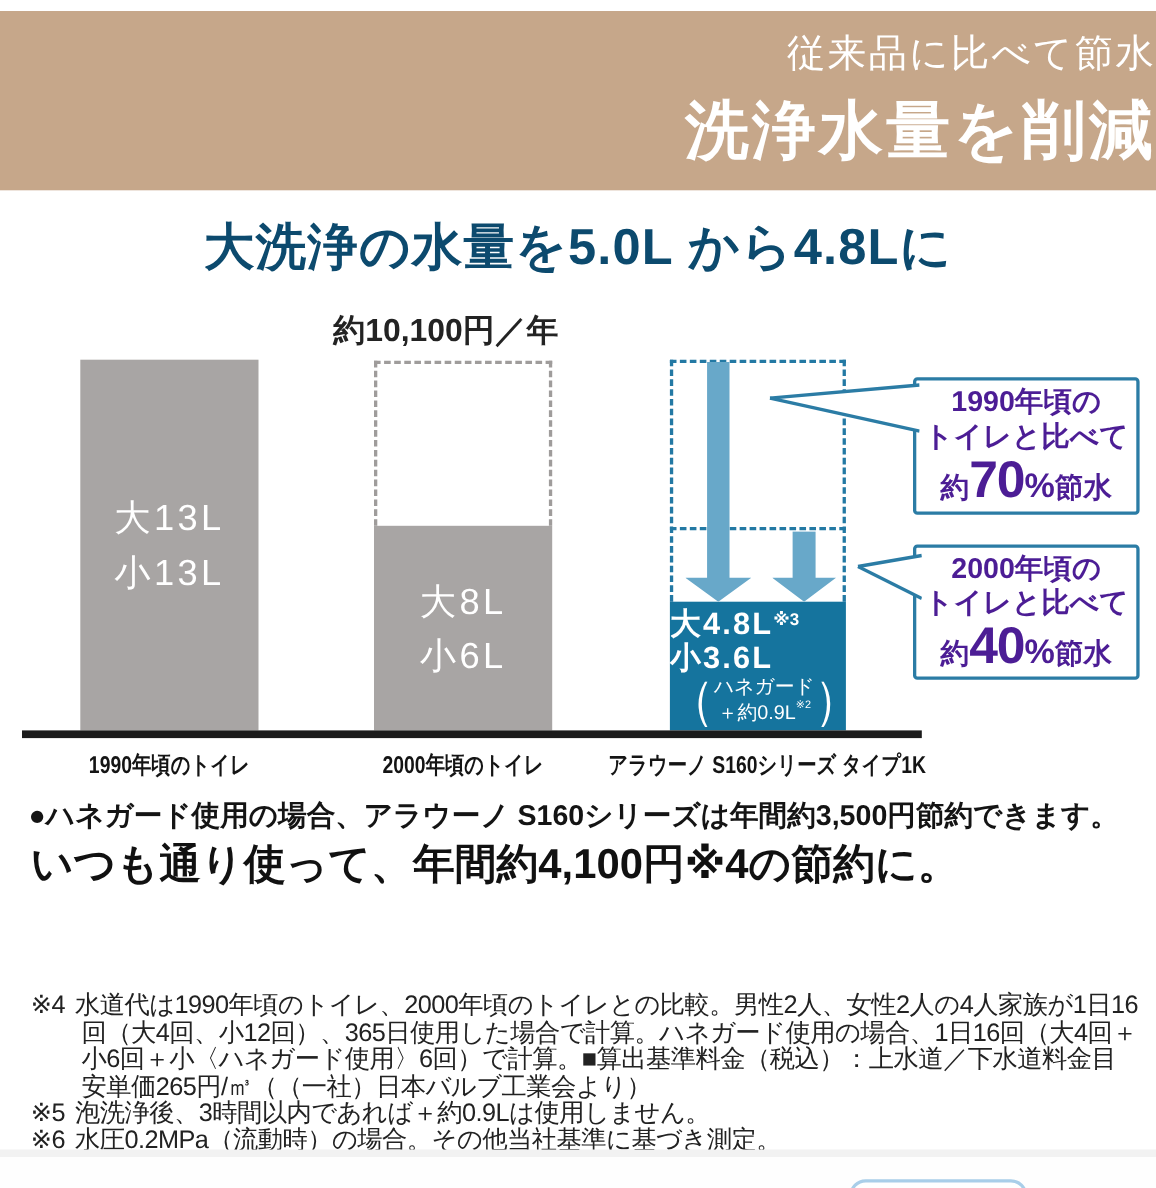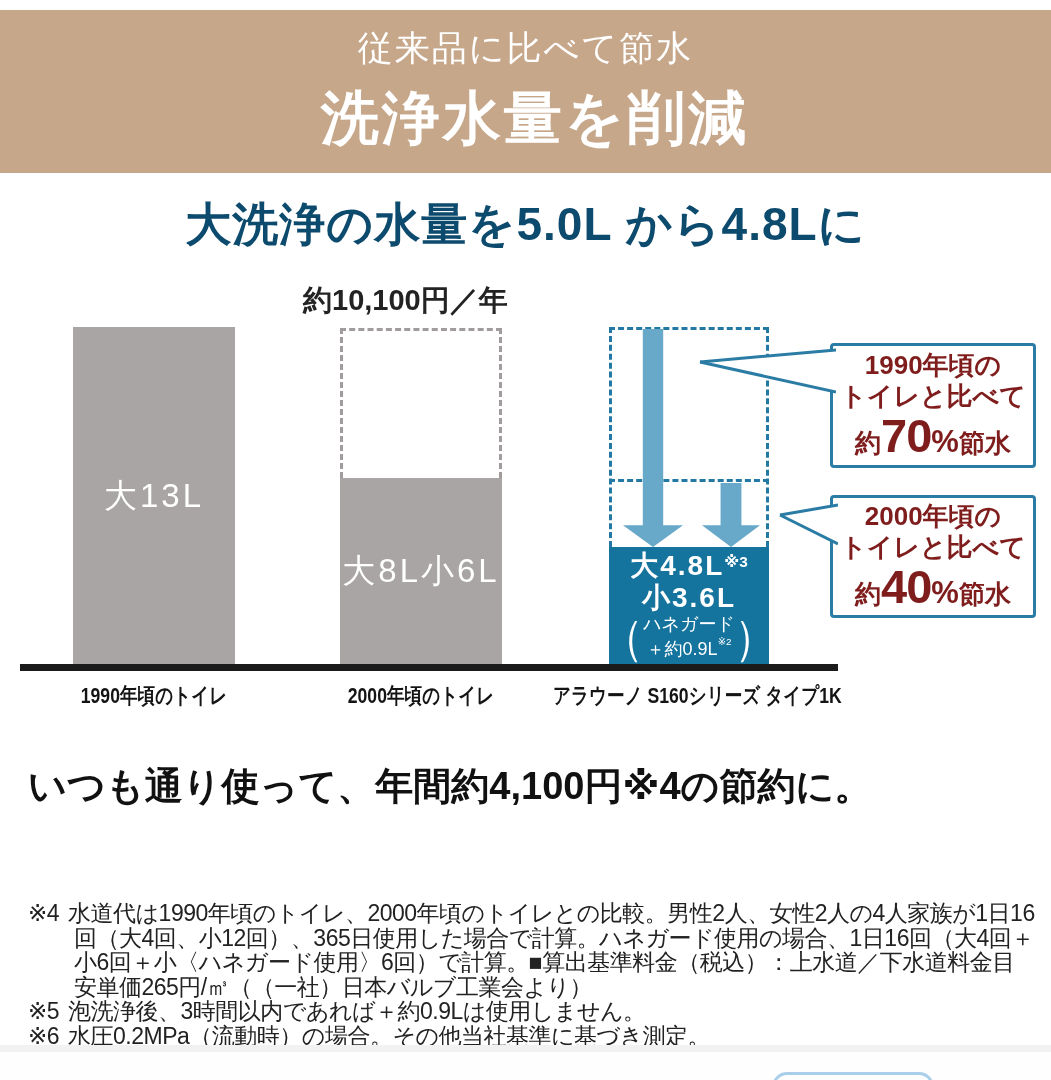--- a/index.html
+++ b/index.html
@@ -3,67 +3,67 @@
 <meta charset="utf-8">
 <style>
   * { box-sizing: border-box; margin: 0; padding: 0; }
   html,body { background:#fff; }
   body { font-family:"Liberation Sans","DejaVu Sans",sans-serif; }
   #screen { position:relative; width:1051px; height:1080px; background:#ffffff; overflow:hidden; }
   .abs { position:absolute; }
 
   
   .banner { left:0; top:10px; width:1051px; height:163px; background:#c6a78a; color:#fff;
-            display:flex; flex-direction:column; align-items:center; justify-content:center; gap:8px; }
+            display:flex; flex-direction:column; align-items:flex-end; justify-content:center; gap:8px; }
   .banner-sub { font-size:35px; font-weight:500; letter-spacing:2px; }
   .banner-title { font-size:58px; font-weight:800; letter-spacing:3px;margin-left:19px; }
 
   
   .heading { left:0; top:194px; width:1051px; text-align:center; font-size:46px; font-weight:800;
              color:#0c4a6e; letter-spacing:1px; }
 
   
   .cost { position:absolute; top:281px; font-size:29px; font-weight:600; color:#232323; white-space:nowrap; }
   #cost1 { left:35px; } #cost2 { left:303px; } #cost3 { left:590px; }
   sup.fnsup { font-size:0.55em; vertical-align:10px; }
 
   
-  .graybar { position:absolute; background:#a8a5a4; display:flex; 
+  .graybar { position:absolute; background:#a8a5a4; display:flex; flex-direction:column;
              align-items:center; justify-content:center; color:#fff; }
   #bar1 { left:73px; top:327px; width:162px; height:337px; }
   #bar2 { left:340px; top:478px; width:162px; height:186px; }
   .bar-line { font-size:33px; font-weight:500; letter-spacing:3px; line-height:1.5; }
   #bar2dash { left:340px; top:328px; width:162px; height:150px; border:3px dashed #9f9c9b; border-bottom:0; }
   #bar3dash { left:609px; top:327px; width:160px; height:220px; border:3px dashed #2379a4; border-bottom:0; }
   #bar3mid  { left:609px; top:479px; width:160px; height:0; border-top:3px dashed #2379a4; }
   .arrow { position:absolute; background:#68a8c9; }
   #arrowBig   { left:623px; top:329px; width:60px; height:218px;
                 clip-path:polygon(33% 0,67% 0,67% 90%,100% 90%,50% 100%,0 90%,33% 90%); }
   #arrowSmall { left:702px; top:483px; width:58px; height:64px;
                 clip-path:polygon(32% 0,68% 0,68% 66%,100% 66%,50% 100%,0 66%,32% 66%); }
   #bar3 { left:609px; top:547px; width:160px; height:117px; background:#15749e; color:#fff;
-          display:flex; flex-direction:column; align-items:center; justify-content:center; }
+          display:flex; flex-direction:column; align-items:flex-start; justify-content:center; }
   .b3l { font-size:28px; font-weight:600; letter-spacing:2px; line-height:1.12; white-space:nowrap; }
   .b3l sup.fnsup { vertical-align:8px; letter-spacing:0; }
   .b3paren { display:flex; align-items:center; margin-top:1px; }
   .paren { font-size:40px; font-weight:300; transform:scaleY(1.2); line-height:1; }
   .pcol { display:flex; flex-direction:column; align-items:center; font-size:18px; font-weight:400;
           line-height:1.22; white-space:nowrap; }
 
   
   .axis { left:20px; top:664px; width:818px; height:7px; background:#1b1b1b; }
   .xlabel { position:absolute; top:681px; font-size:22px; font-weight:600; color:#141414;
             text-align:center; white-space:nowrap; transform:scaleX(0.8); }
   #xl1 { left:34px;  width:240px; }
   #xl2 { left:301px; width:240px; }
   #xl3 { left:519px; width:340px; }
 
   
   .callout { position:absolute; left:830px; width:206px; background:#fff; border:3px solid #2b7ca5;
-             border-radius:4px; color:#7f1d1d; display:flex; flex-direction:column; align-items:center;
+             border-radius:4px; color:#4c1d95; display:flex; flex-direction:column; align-items:center;
              justify-content:center; z-index:1; }
   #co1 { top:343px; height:125px; } #co2 { top:495px; height:123px; }
   .co-line { font-size:26px; font-weight:700; line-height:1.18; white-space:nowrap; }
   .co-big  { display:flex; align-items:baseline; font-weight:700; white-space:nowrap; }
   .co-big .pre, .co-big .suf { font-size:26px; }
   .pct { font-size:47px; font-weight:600; line-height:1; letter-spacing:-1px; }
   .pctsign { font-size:31px; }
   .pointer { position:absolute; z-index:2; }
 
   
@@ -90,20 +90,21 @@
     <div class="banner-sub">従来品に比べて節水</div>
     <div class="banner-title">洗浄水量を削減</div>
   </div>
 
   <div class="abs heading">大洗浄の水量を5.0L から4.8Lに</div>
 
   <div class="cost" id="cost2">約10,100円／年</div>
 
   <div class="graybar" id="bar1">
     <div class="bar-line">大13L</div>
+    <div class="bar-line">小13L</div>
   </div>
 
   <div class="abs" id="bar2dash"></div>
   <div class="graybar" id="bar2">
     <div class="bar-line">大8L</div>
     <div class="bar-line">小6L</div>
   </div>
 
   <div class="abs" id="bar3dash"></div>
   <div class="abs" id="bar3mid"></div>
@@ -152,20 +153,21 @@
         <span class="pctsign">%</span>
         <span class="suf">節水</span>
     </div>
   </div>
   <svg class="pointer" style="left:776px; top:498px;" width="62" height="50" viewBox="0 0 62 50">
     <polygon points="4,17 62,7 62,46" fill="#ffffff"></polygon>
     <line x1="4" y1="17" x2="62" y2="7" stroke="#2b7ca5" stroke-width="3"></line>
     <line x1="4" y1="17" x2="62" y2="46" stroke="#2b7ca5" stroke-width="3"></line>
   </svg>
 
+  <div class="abs bullet">●ハネガード使用の場合、アラウーノ S160シリーズは年間約3,500円節約できます。</div>
   <div class="abs lead">
     <div>いつも通り使って、年間約4,100円※4の節約に。</div>
   </div>
 
   <div class="abs footnotes">
     <div class="footnote"><span class="fn-marker">※4</span><span>水道代は1990年頃のトイレ、2000年頃のトイレとの比較。男性2人、女性2人の4人家族が1日16回（大4回、小12回）、365日使用した場合で計算。ハネガード使用の場合、1日16回（大4回＋小6回＋小〈ハネガード使用〉6回）で計算。■算出基準料金（税込）：上水道／下水道料金目安単価265円/㎥（（一社）日本バルブ工業会より）</span></div>
     <div class="footnote"><span class="fn-marker">※5</span><span>泡洗浄後、3時間以内であれば＋約0.9Lは使用しません。</span></div>
     <div class="footnote"><span class="fn-marker">※6</span><span>水圧0.2MPa（流動時）の場合。その他当社基準に基づき測定。</span></div>
   </div>
 

